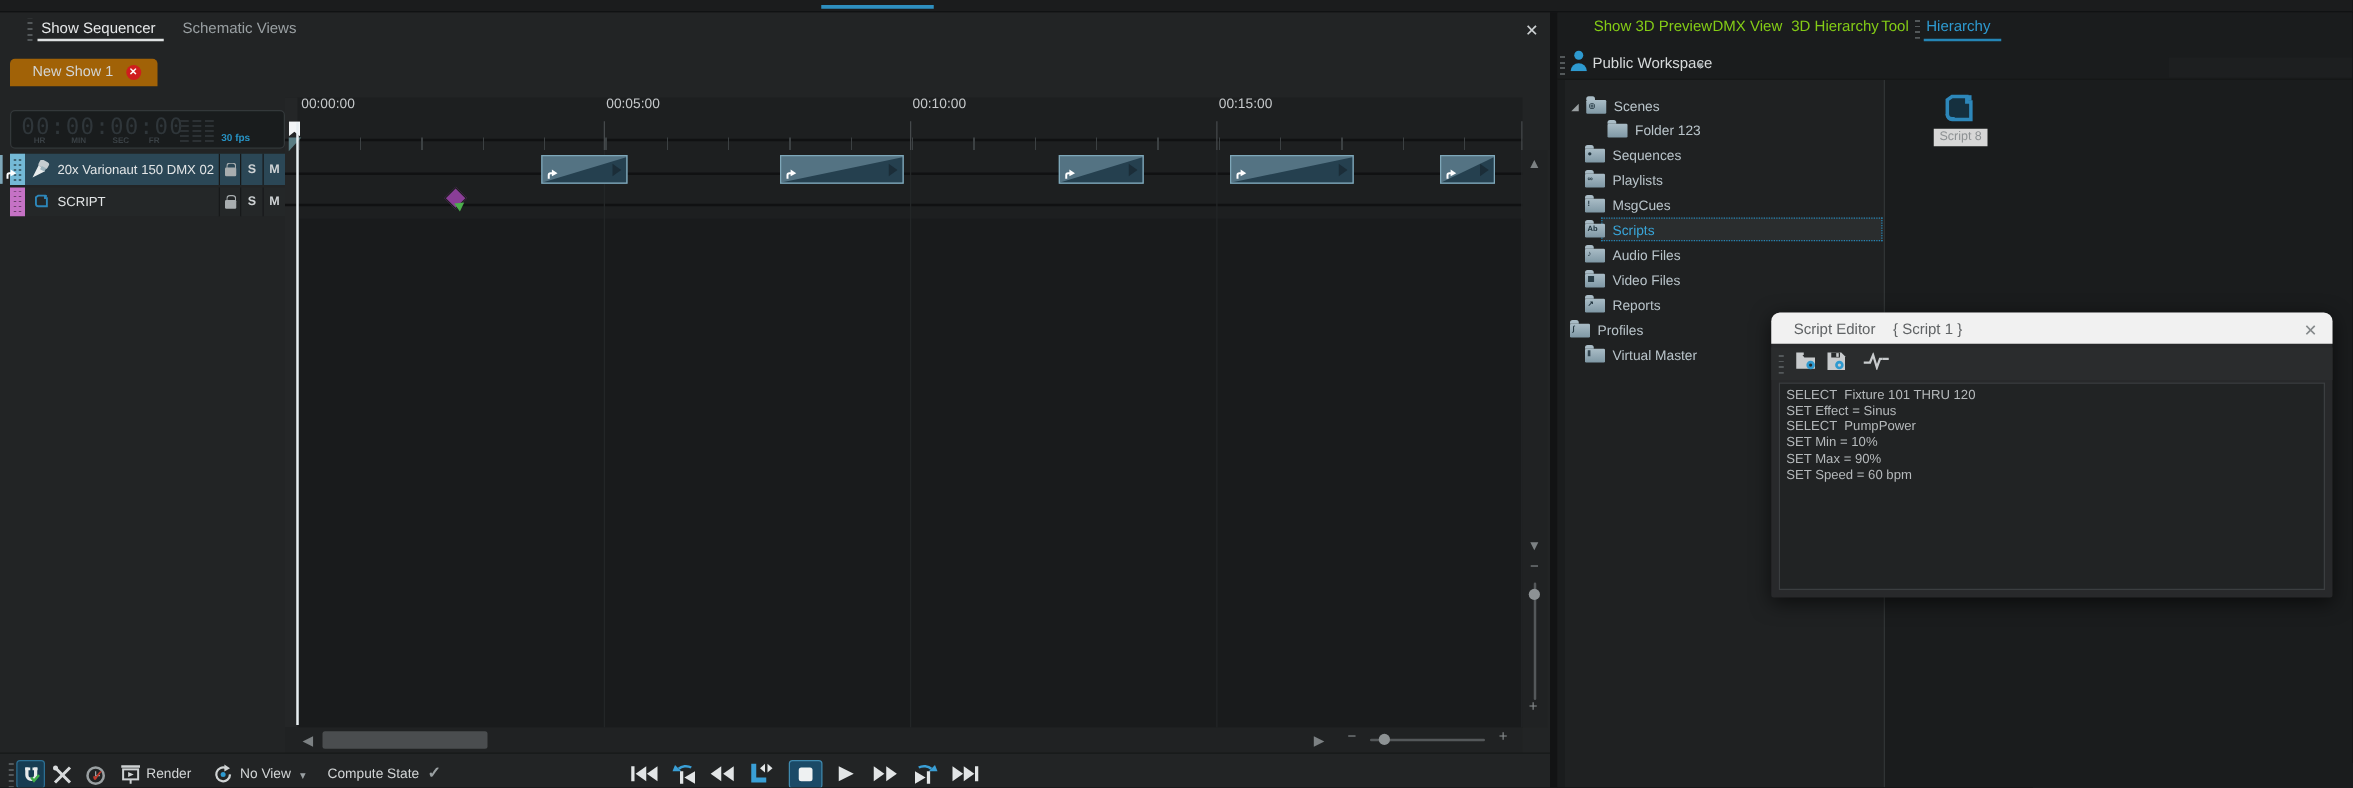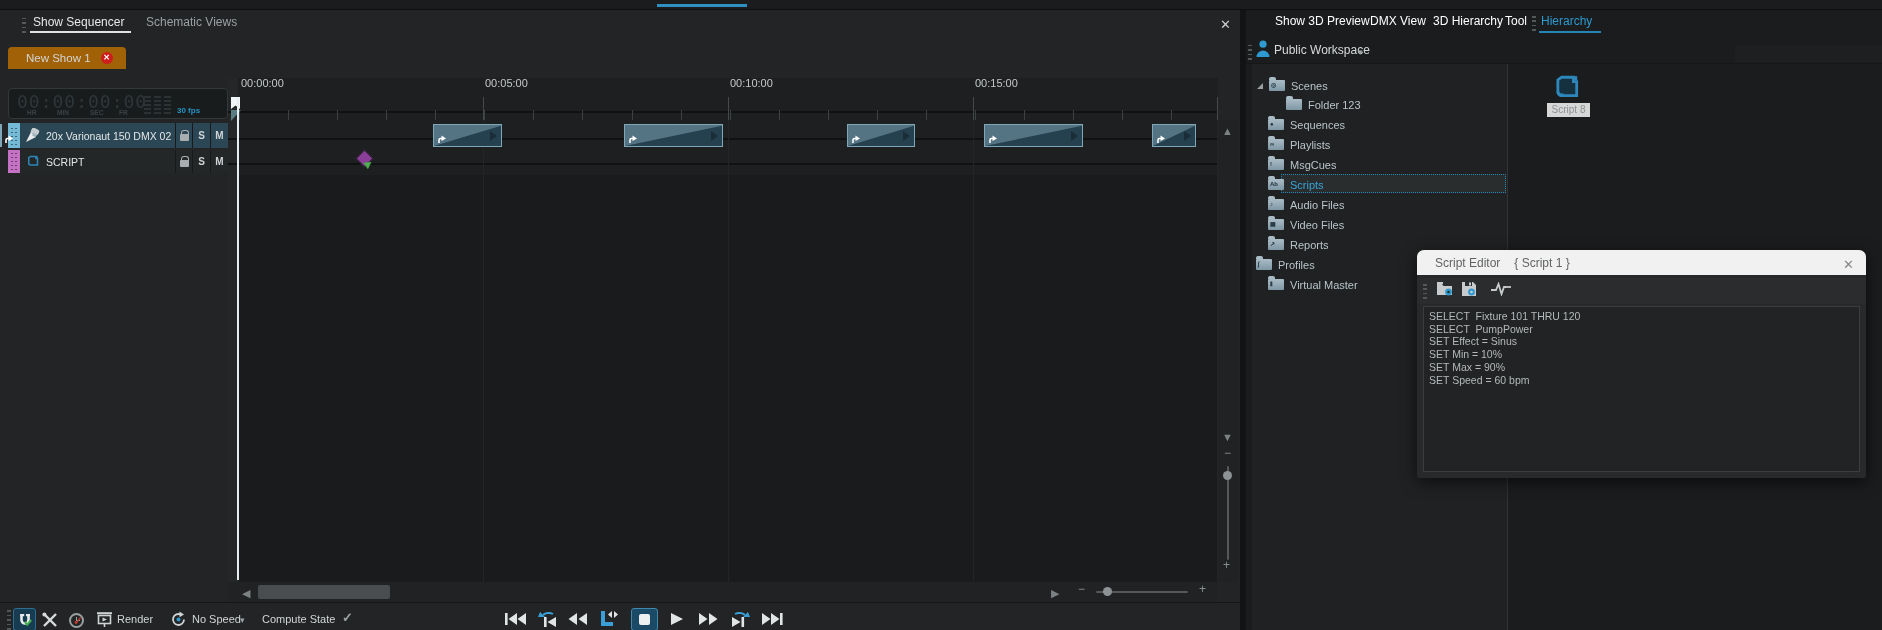--- a/index.html
+++ b/index.html
@@ -107,21 +107,21 @@
   .clock-icon:before { content:""; position:absolute; left:5px; top:2px; width:1.5px; height:4px; background:#9aa0a2; }
   .clock-icon:after  { content:""; position:absolute; left:5px; top:5px; width:4px; height:1.5px; background:#9aa0a2; }
   .red-check { position:absolute; left:7px; top:4px; color:#c0392b; font-size:12px; font-weight:bold; }
 
   
   .tr-btn { top:600px; width:26px; height:18px; display:flex; align-items:center; justify-content:center; }
   #stop-btn { left:631px; top:598px; width:27px; height:23px; background:#1b4a67; border:1px solid #3f89ae; border-radius:3px; }
   #stop-btn div { width:11px; height:11px; background:#eef1f2; border-radius:2px; }
 
   
-  .rtab { top:14px; font-size:12px; color:#ffffff; white-space:nowrap; }
+  .rtab { top:14px; font-size:12px; color:#84cc16; white-space:nowrap; }
   #rtab-repo { color:#2e9ad0; }
   #ws-label { left:1274px; top:43px; font-size:12px; color:#d7dadb; }
   #ws-search { left:1735px; top:46px; width:147px; height:16px; background:#1d1f20; }
   #rp-divider { left:1246px; top:63px; width:636px; height:1px; background:#151717; }
 
   #tree-panel { left:1252px; top:64px; width:256px; height:566px; background:#1f2122; border-right:1px solid #303435; }
   .tree-row { position:absolute; height:19px; display:flex; align-items:center; }
   .tree-label { font-size:11px; color:#b9c4ca; margin-left:6px; white-space:nowrap; }
   .folder { width:16px; height:11px; border-radius:1px; background:linear-gradient(#a9bcc6,#7f98a5); position:relative; flex:none; }
   .folder:before { content:""; position:absolute; top:-3px; left:0; width:7px; height:3px; background:#a9bcc6; border-radius:2px 2px 0 0; }
@@ -349,21 +349,21 @@
         </svg>
     </div>
     <div class="abs bb-label" style="left:117px;top:603px">Render</div>
     <div class="abs bb-btn" style="left:170px;top:601px">
       <svg width="17" height="17" viewBox="0 0 17 17">
           <path d="M14,8.5 a5.5,5.5 0 1 1 -3,-4.9" stroke="#cfd3d4" stroke-width="1.8" fill="none"></path>
           <polygon points="9.5,0.5 14,3.5 9.5,6.2" fill="#cfd3d4"></polygon>
           <circle cx="8.5" cy="8.5" r="2" fill="#2e9ad0"></circle>
         </svg>
     </div>
-    <div class="abs bb-label" style="left:192px;top:603px">No Speed</div>
+    <div class="abs bb-label" style="left:192px;top:603px">No View</div>
     <div class="abs caret" style="left:240px;top:605px">▾</div>
     <div class="abs bb-label" style="left:262px;top:603px">Compute State</div>
     <div class="abs check" style="left:342px;top:600px">✓</div>
 
     <div class="abs tr-btn" style="left:503px">
       <svg width="24" height="14" viewBox="0 0 24 14">
           <rect x="1" y="1" width="2.6" height="12" fill="#e2e5e6"></rect>
           <polygon points="13,1 4.5,7 13,13" fill="#e2e5e6"></polygon>
           <polygon points="22,1 13.5,7 22,13" fill="#e2e5e6"></polygon>
         </svg>
@@ -549,21 +549,21 @@
       </div>
       <div style="margin-left:13px">
         <svg width="22" height="14" viewBox="0 0 22 14">
             <path d="M1,8 h5 l2.5,-6 3,10 2.5,-7 h2" stroke="#c8cbcd" stroke-width="1.8" fill="none"></path>
             <path d="M16,5 h5" stroke="#c8cbcd" stroke-width="1.8"></path>
           </svg>
       </div>
     </div>
     <div id="editor-text">
       <div class="code-line">SELECT  Fixture 101 THRU 120</div>
+      <div class="code-line">SET Effect = Sinus</div>
       <div class="code-line">SELECT  PumpPower</div>
-      <div class="code-line">SET Effect = Sinus</div>
       <div class="code-line">SET Min = 10%</div>
       <div class="code-line">SET Max = 90%</div>
       <div class="code-line">SET Speed = 60 bpm</div>
     </div>
   </div>
 
 </div>
 
 </body></html>

